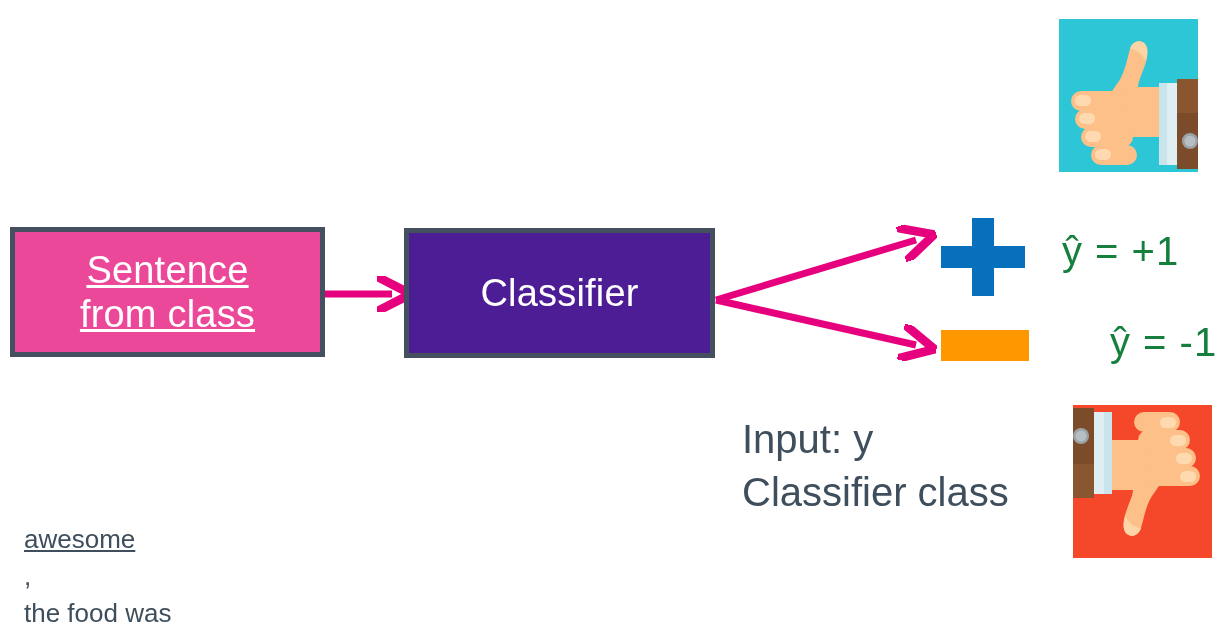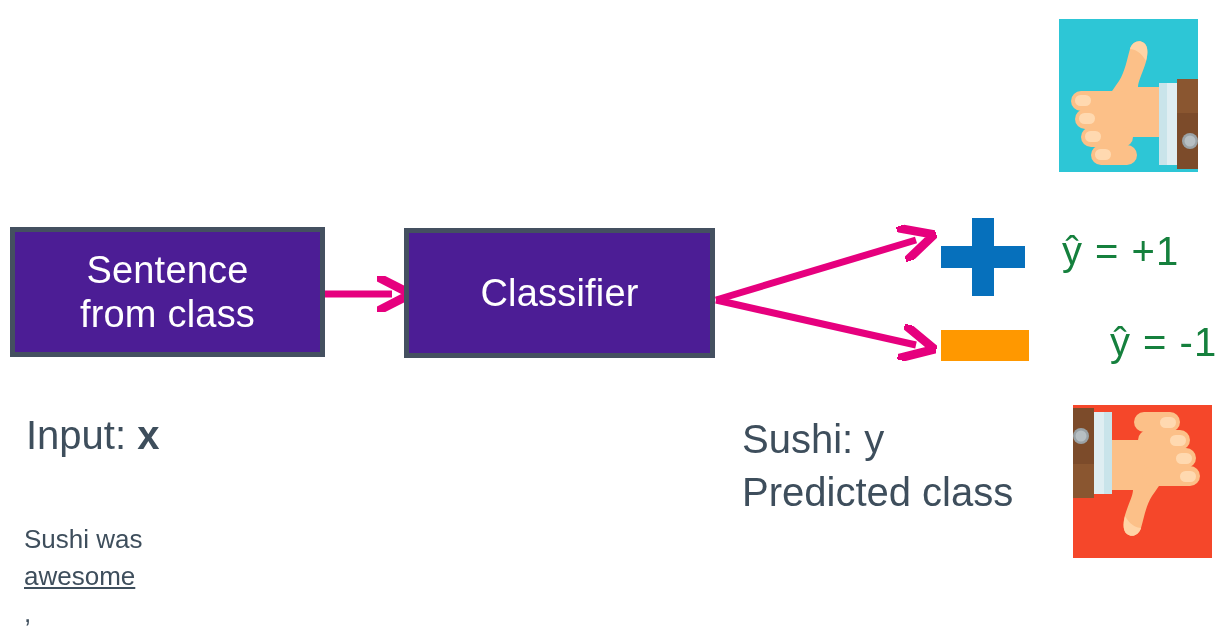--- a/index.html
+++ b/index.html
@@ -37,21 +37,22 @@
     line-height: 1.16;
     letter-spacing: 0.2px;
     text-align: center;
     white-space: nowrap;
   }
   #input-box {
     left: 10px;
     top: 227px;
     width: 315px;
     height: 130px;
-    background: #4c1d95;
+    background: #ec4899;
+    text-decoration: underline;
   }
   #model-box {
     left: 404px;
     top: 228px;
     width: 311px;
     height: 130px;
     background: #4c1d95;
   }
   .proc-line { display: block; }
 
@@ -174,32 +175,28 @@
 
   <svg id="plus-mark" viewBox="0 0 84 78">
     <path d="M31,0 H53 V28 H84 V50 H53 V78 H31 V50 H0 V28 H31 Z" fill="#0670bc"></path>
   </svg>
 
   <div id="minus-mark"></div>
 
   <div class="yhat-label" id="yhat-pos">ŷ = +1</div>
   <div class="yhat-label" id="yhat-neg">ŷ = -1</div>
 
-  <div class="caption" id="input-caption">
-    <span>Input:</span>
-    <span class="var">x</span>
-  </div>
 
   <div class="caption" id="output-caption">
-    <span>Sushi: y</span>
-    <span>Predicted class</span>
+    <span>Input: y</span>
+    <span>Classifier class</span>
   </div>
 
   <div id="review-text">
-    <span><span>Sushi was </span><u>awesome</u><span>,</span></span>
+    <span><u>awesome</u><span>,</span></span>
     <span>
         <span>the food was </span>
       </span>
 
   </div>
 
   <div class="thumb-img" id="thumbs-up-image">
     <svg viewBox="0 0 139 153">
       <rect x="0" y="0" width="139" height="153" fill="#2dc6d6"></rect>
 

